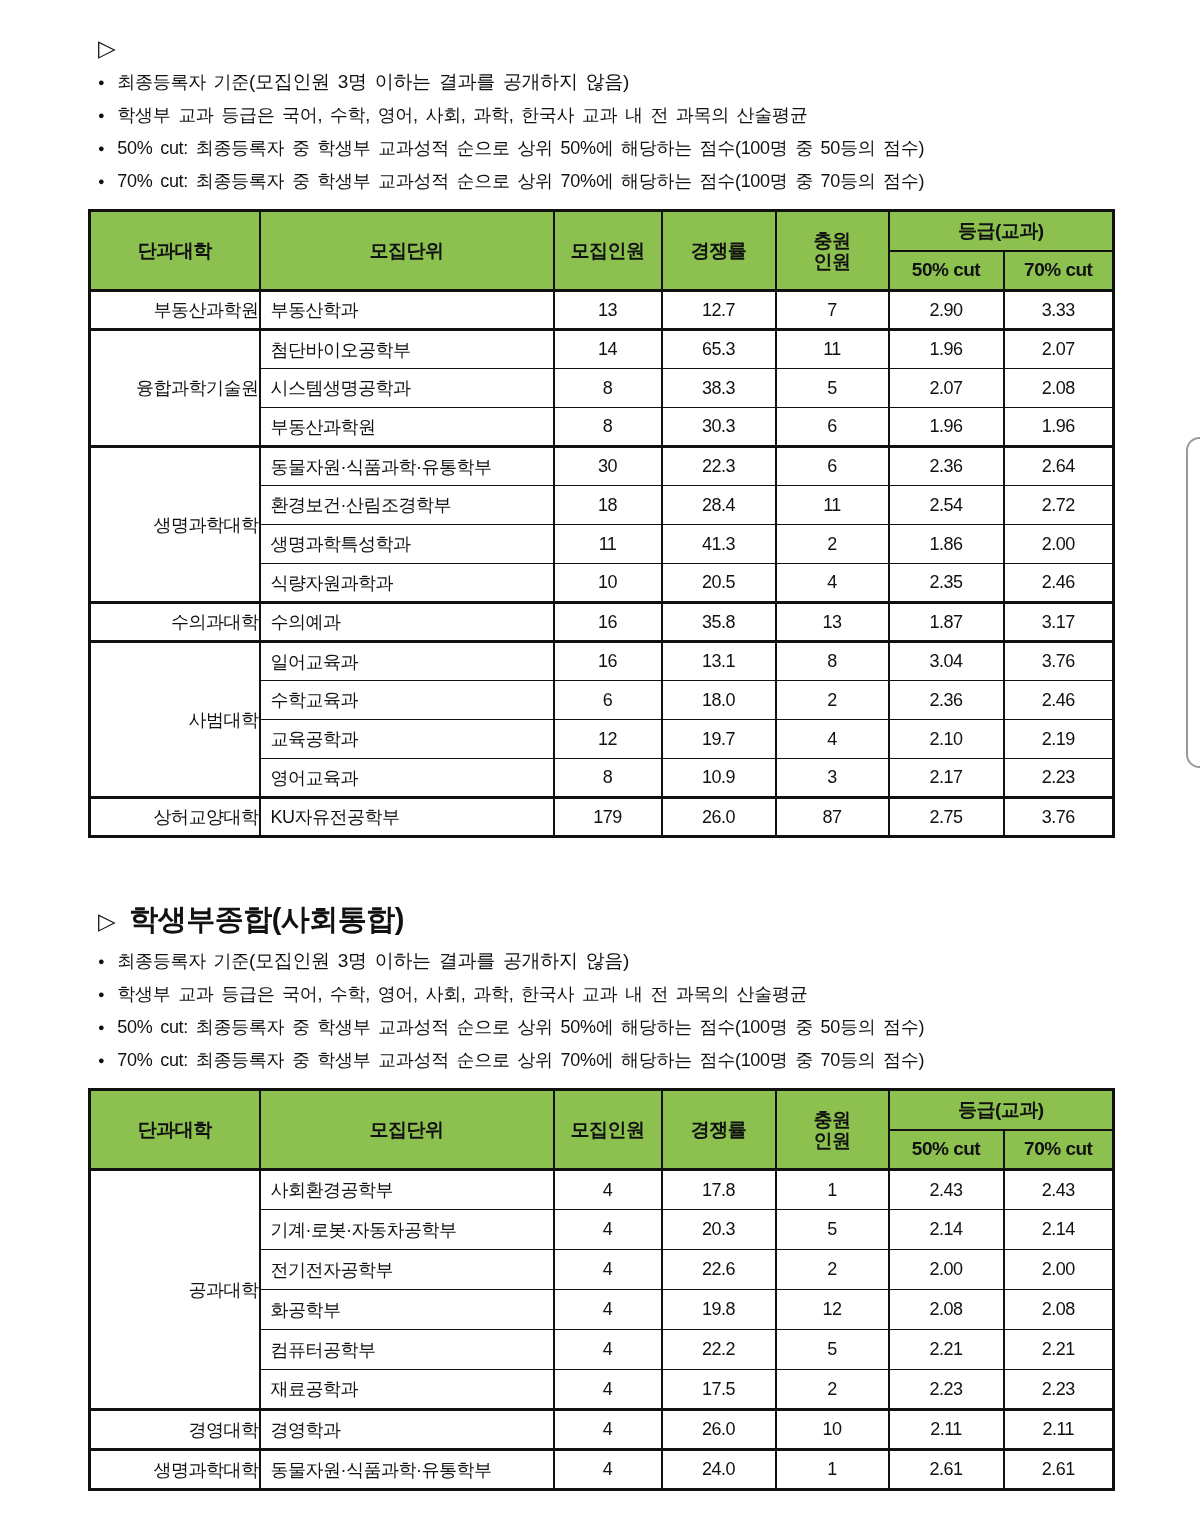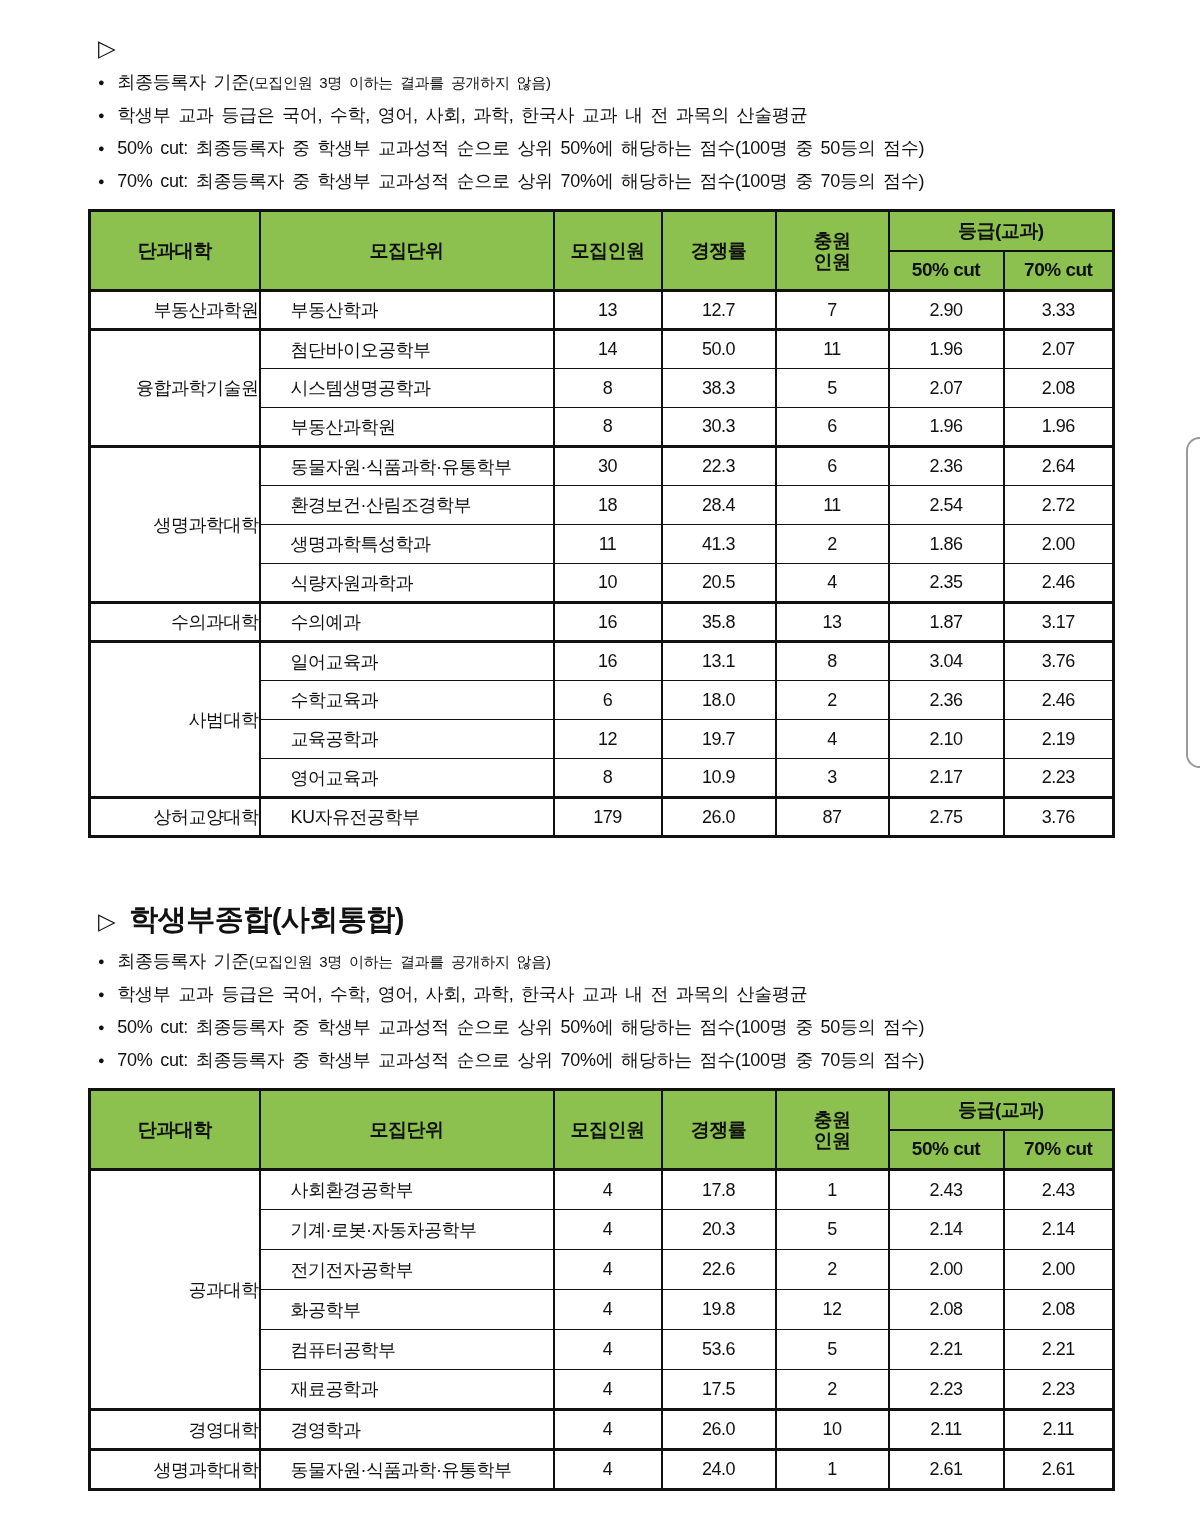--- a/index.html
+++ b/index.html
@@ -46,21 +46,21 @@
     letter-spacing: -0.3px;
     word-spacing: 3px;
   }
   .bullets .dot {
     font-size: 11px;
     margin-right: 13px;
     position: relative;
     top: -2px;
     flex: 0 0 auto;
   }
-  .bullets .small { font-size: 15px; }
+  .bullets .small { font-size: 19px; }
 
   
   .data-table {
     border-collapse: collapse;
     table-layout: fixed;
     width: 1024px;
     margin-left: 88px;
     border: 3px solid #111;
   }
   .data-table th, .data-table td {
@@ -84,21 +84,21 @@
   .data-table tbody td {
     font-size: 18px;
     font-weight: 400;
     text-align: center;
     border-top-width: 1px;
     border-bottom-width: 1px;
   }
   .data-table tbody tr.group-start td { border-top-width: 3px; }
   .data-table tbody td.unit {
     text-align: left;
-    padding-left: 30px;
+    padding-left: 10px;
   }
   .data-table tbody td.college { text-align: right; }
 
   .section-2 { margin-top: 62px; }
 
   
   .scroll-thumb {
     position: absolute;
     top: 437px;
     right: -13px;
@@ -171,21 +171,21 @@
             <td class="num">13</td>
             <td class="num">12.7</td>
             <td class="num">7</td>
             <td class="num">2.90</td>
             <td class="num">3.33</td>
           </tr>
           <tr class="group-start">
             <td class="college" rowspan="3">융합과학기술원</td>
             <td class="unit">첨단바이오공학부</td>
             <td class="num">14</td>
-            <td class="num">50.0</td>
+            <td class="num">65.3</td>
             <td class="num">11</td>
             <td class="num">1.96</td>
             <td class="num">2.07</td>
           </tr>
           <tr>
             <td class="unit">시스템생명공학과</td>
             <td class="num">8</td>
             <td class="num">38.3</td>
             <td class="num">5</td>
             <td class="num">2.07</td>
@@ -368,21 +368,21 @@
             <td class="unit">화공학부</td>
             <td class="num">4</td>
             <td class="num">19.8</td>
             <td class="num">12</td>
             <td class="num">2.08</td>
             <td class="num">2.08</td>
           </tr>
           <tr>
             <td class="unit">컴퓨터공학부</td>
             <td class="num">4</td>
-            <td class="num">53.6</td>
+            <td class="num">22.2</td>
             <td class="num">5</td>
             <td class="num">2.21</td>
             <td class="num">2.21</td>
           </tr>
           <tr>
             <td class="unit">재료공학과</td>
             <td class="num">4</td>
             <td class="num">17.5</td>
             <td class="num">2</td>
             <td class="num">2.23</td>

